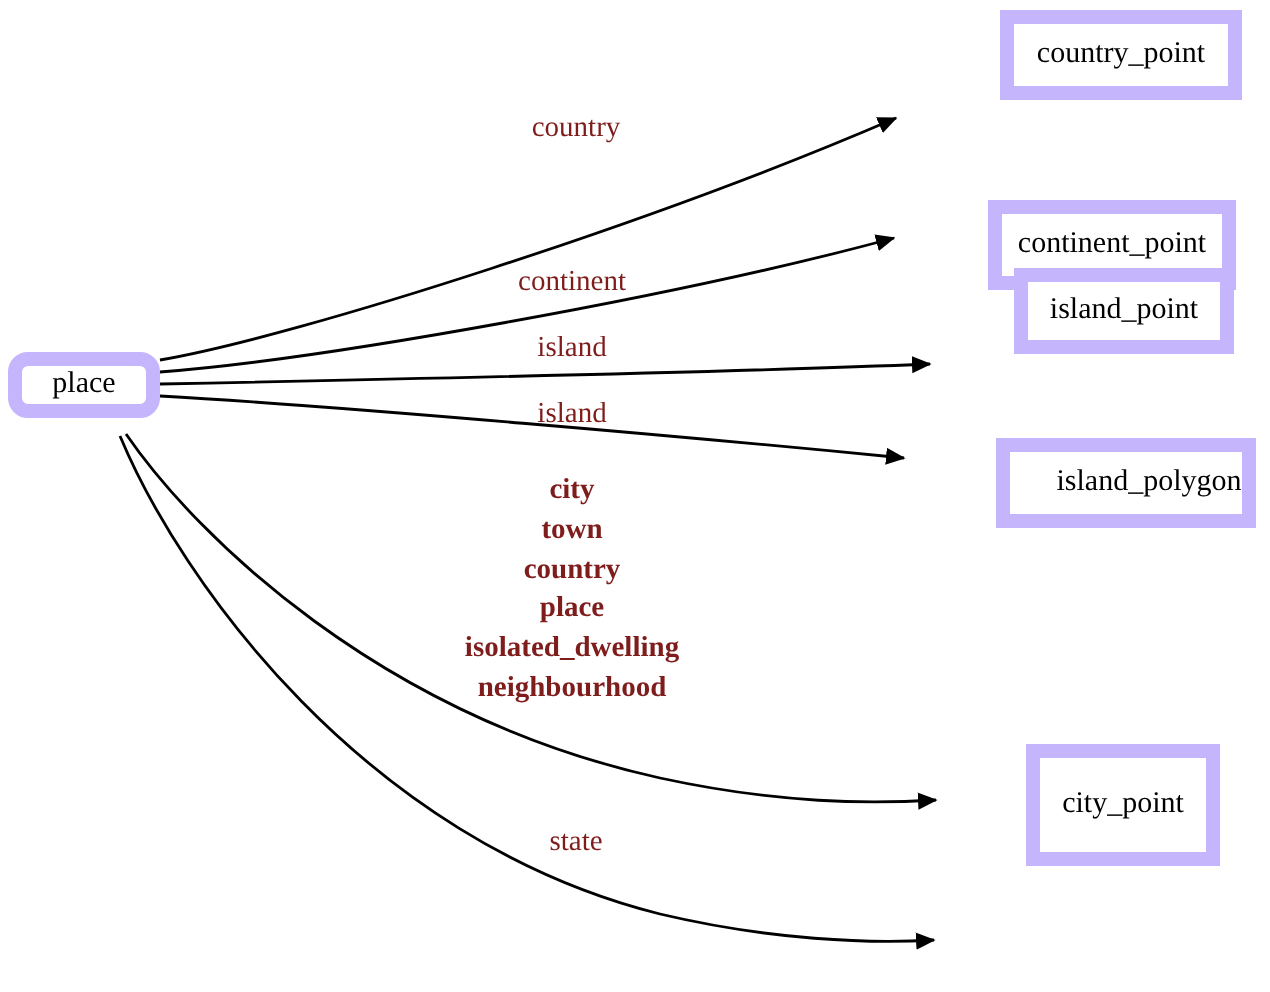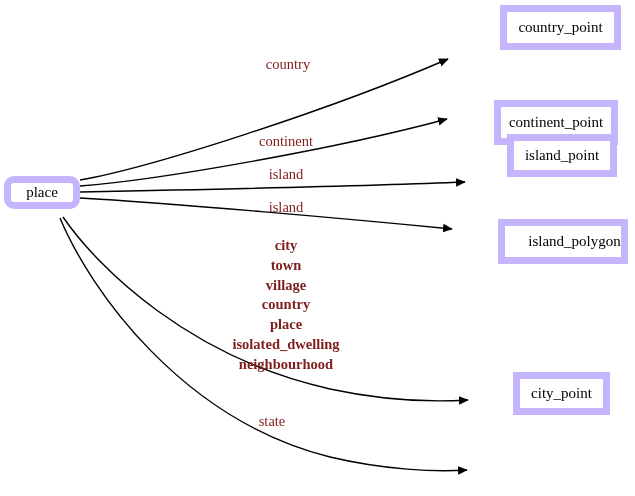--- a/index.html
+++ b/index.html
@@ -74,30 +74,29 @@
         <path d="M63,217 C98,268 190,358 330,389 390,402 435,402 468,400" marker-end="url(#arrowhead)"></path>
         <path d="M60,218 C90,290 182,420 330,457 385,470 435,472 467,470" marker-end="url(#arrowhead)"></path>
       </g>
   </svg>
 
   <div class="node-box" style="left: 4px; top: 176px; width: 76px; height: 33px; border-radius: 10px;">place</div>
   <div class="node-box" style="left: 500px; top: 5px; width: 121px; height: 45px;">country_point</div>
   <div class="node-box" style="left: 494px; top: 78px; width: 124px; height: 45px; margin-top: 22px;">continent_point</div>
   <div class="node-box" style="left: 507px; top: 134px; width: 110px; height: 43px;">island_point</div>
   <div class="node-box" style="left: 498px; top: 219px; width: 130px; height: 45px; padding-left: 23px;">island_polygon</div>
-  <div class="node-box" style="left: 513px; top: 372px; width: 97px; height: 43px;">city_point</div>
+  <div class="node-box" style="left: 513px; top: 372px; width: 97px; height: 61px;">city_point</div>
 
   <div class="edge-label" style="left: 288px; top: 55px;">country</div>
   <div class="edge-label" style="left: 286px; top: 132px;">continent</div>
   <div class="edge-label" style="left: 286px; top: 165px;">island</div>
   <div class="edge-label" style="left: 286px; top: 198px;">island</div>
   <div class="edge-label multi" style="left: 286px; top: 236px; font-weight: bold;">
       <div>city</div>
       <div>town</div>
-      <div>village</div>
       <div>country</div>
       <div>place</div>
       <div>isolated_dwelling</div>
       <div>neighbourhood</div>
     </div>
-  <div class="edge-label" style="left: 272px; top: 412px; text-align: center;">state</div>
+  <div class="edge-label" style="left: 288px; top: 412px; text-align: center;">state</div>
 
 </div>
 
 </body></html>

